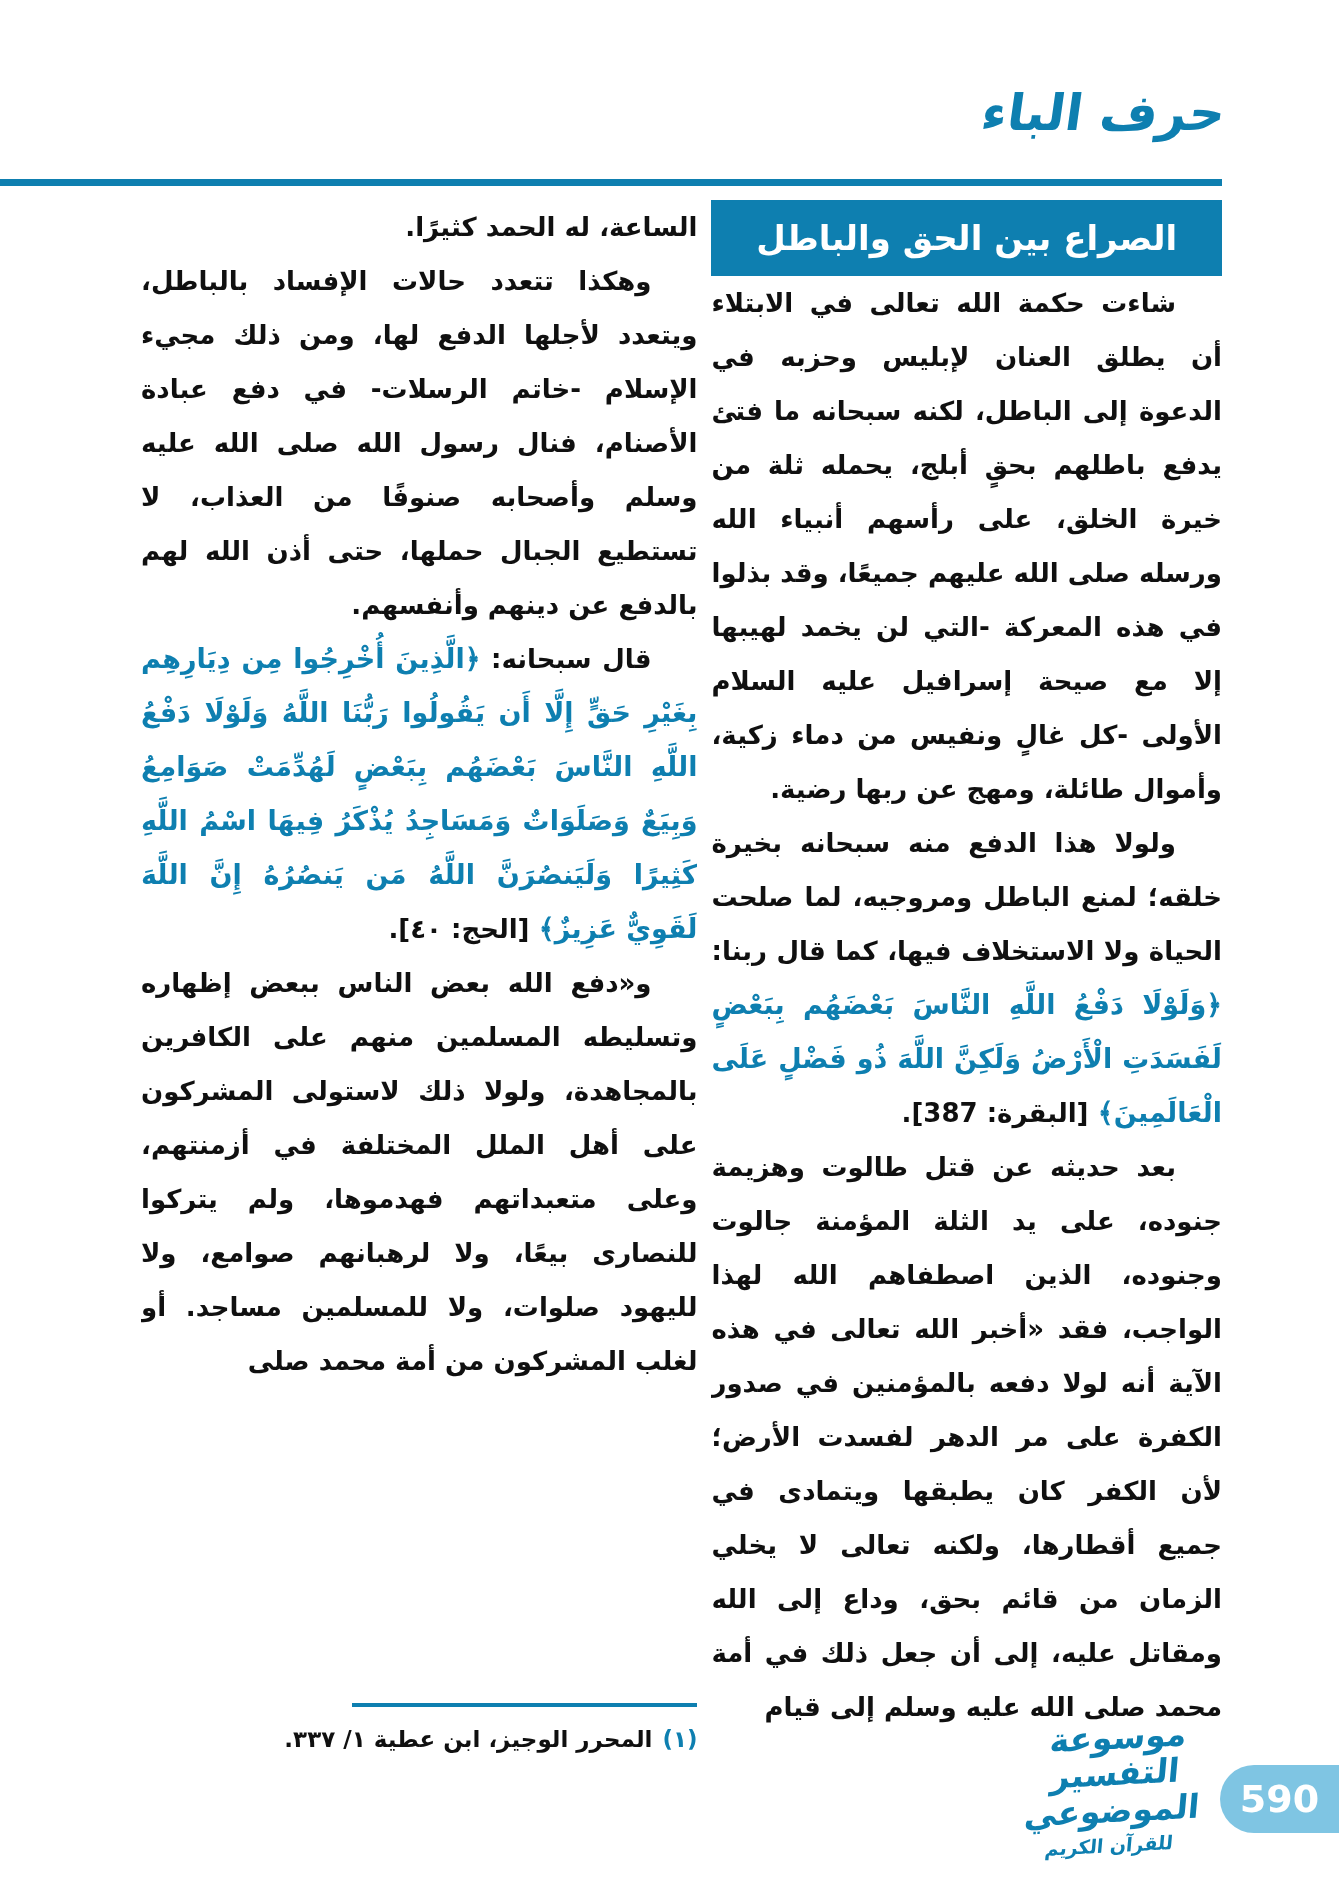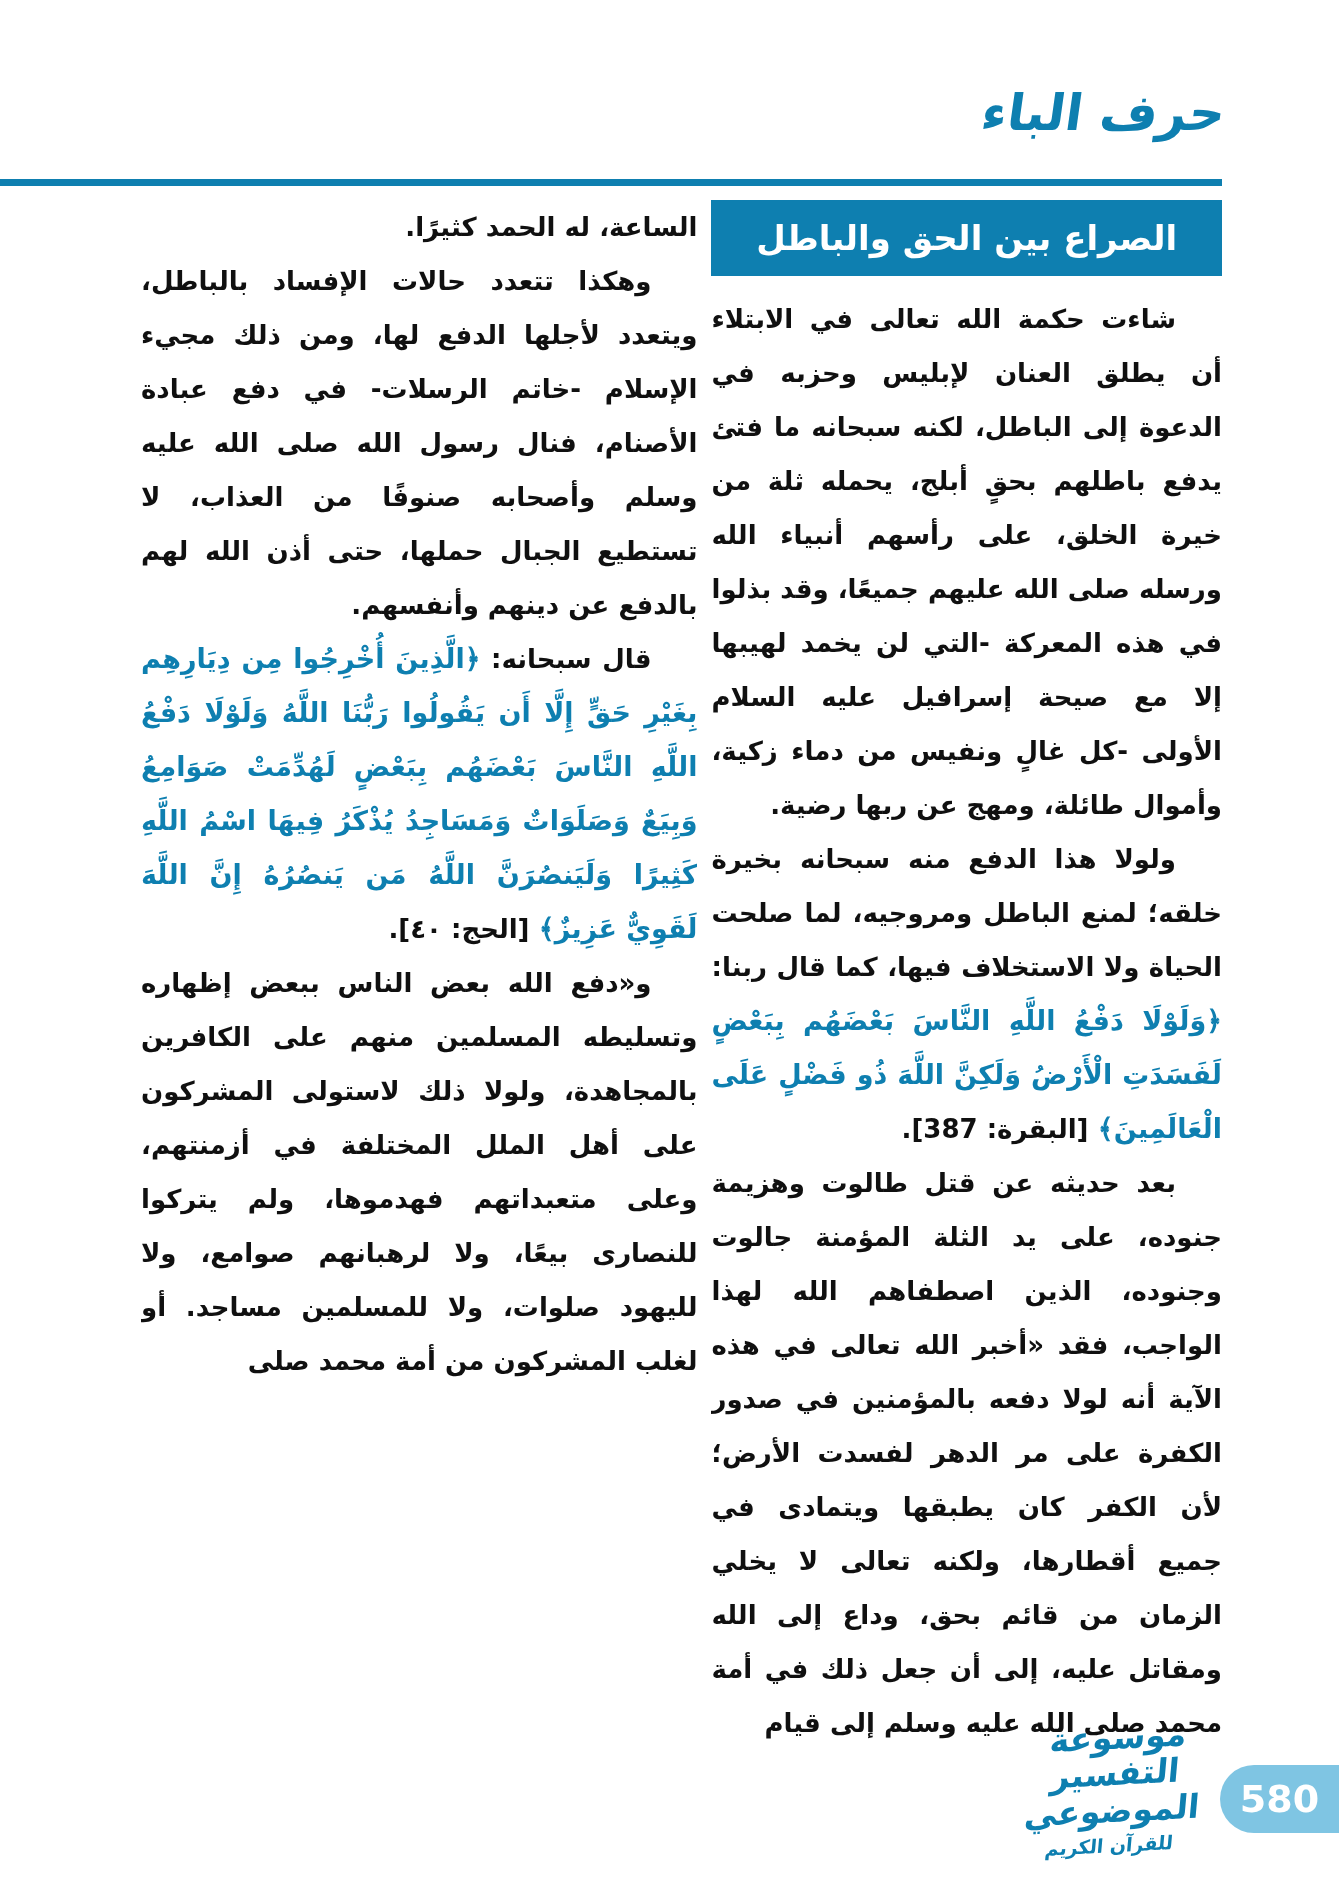--- a/index.html
+++ b/index.html
@@ -31,21 +31,21 @@
   }
   
   .columns{
     position:absolute;top:200px;right:117px;width:1105px;height:1565px;
     display:flex;gap:14px;align-items:stretch;
   }
   .col{min-width:0;}
   .right-col{width:522px;}
   .left-col{width:569px;position:relative;margin-left:24px;}
   .section-title-box{
-    height:76px;margin-bottom:16px;
+    height:76px;
     background:var(--teal);
     display:flex;align-items:center;justify-content:center;
   }
   .section-title-box span{
     color:#ffffff;font-size:34px;font-weight:bold;
   }
   .flow{overflow:hidden;}
   .right-col .flow{height:1455px;}
   .left-col .flow{height:1460px;}
   .flow p{
@@ -107,27 +107,33 @@
         </div>
     </section>
 
     <section class="col left-col">
       <div class="flow">
           <p class="para"><span class="run-normal">الساعة، له الحمد كثيرًا.</span></p>
           <p class="para indent"><span class="run-normal">وهكذا تتعدد حالات الإفساد بالباطل، ويتعدد لأجلها الدفع لها، ومن ذلك مجيء الإسلام -خاتم الرسلات- في دفع عبادة الأصنام، فنال رسول الله صلى الله عليه وسلم وأصحابه صنوفًا من العذاب، لا تستطيع الجبال حملها، حتى أذن الله لهم بالدفع عن دينهم وأنفسهم.</span></p>
           <p class="para indent"><span class="run-normal">قال سبحانه: </span><span class="run-quran">﴿الَّذِينَ أُخْرِجُوا مِن دِيَارِهِم بِغَيْرِ حَقٍّ إِلَّا أَن يَقُولُوا رَبُّنَا اللَّهُ وَلَوْلَا دَفْعُ اللَّهِ النَّاسَ بَعْضَهُم بِبَعْضٍ لَهُدِّمَتْ صَوَامِعُ وَبِيَعٌ وَصَلَوَاتٌ وَمَسَاجِدُ يُذْكَرُ فِيهَا اسْمُ اللَّهِ كَثِيرًا وَلَيَنصُرَنَّ اللَّهُ مَن يَنصُرُهُ إِنَّ اللَّهَ لَقَوِيٌّ عَزِيزٌ﴾ </span><span class="run-ref">[الحج: ٤٠].</span></p>
           <p class="para indent"><span class="run-normal">و«دفع الله بعض الناس ببعض إظهاره وتسليطه المسلمين منهم على الكافرين بالمجاهدة، ولولا ذلك لاستولى المشركون على أهل الملل المختلفة في أزمنتهم، وعلى متعبداتهم فهدموها، ولم يتركوا للنصارى بيعًا، ولا لرهبانهم صوامع، ولا لليهود صلوات، ولا للمسلمين مساجد. أو لغلب المشركون من أمة محمد صلى</span></p>
         </div>
+      <div class="footnote-area">
+        <div class="footnote-rule"></div>
+        <div class="footnote">
+          <span class="fn-marker">(١)</span><span>المحرر الوجيز، ابن عطية ١/ ٣٣٧.</span>
+        </div>
+      </div>
     </section>
 
   </main>
 
   <footer>
     <div class="logo">
       <div class="logo-main">موسوعة التفسير الموضوعي</div>
       <div class="logo-sub">للقرآن الكريم</div>
     </div>
     <div class="page-badge">
-      <span>580</span>
+      <span>590</span>
     </div>
   </footer>
 
 </div>
 
 </body></html>

